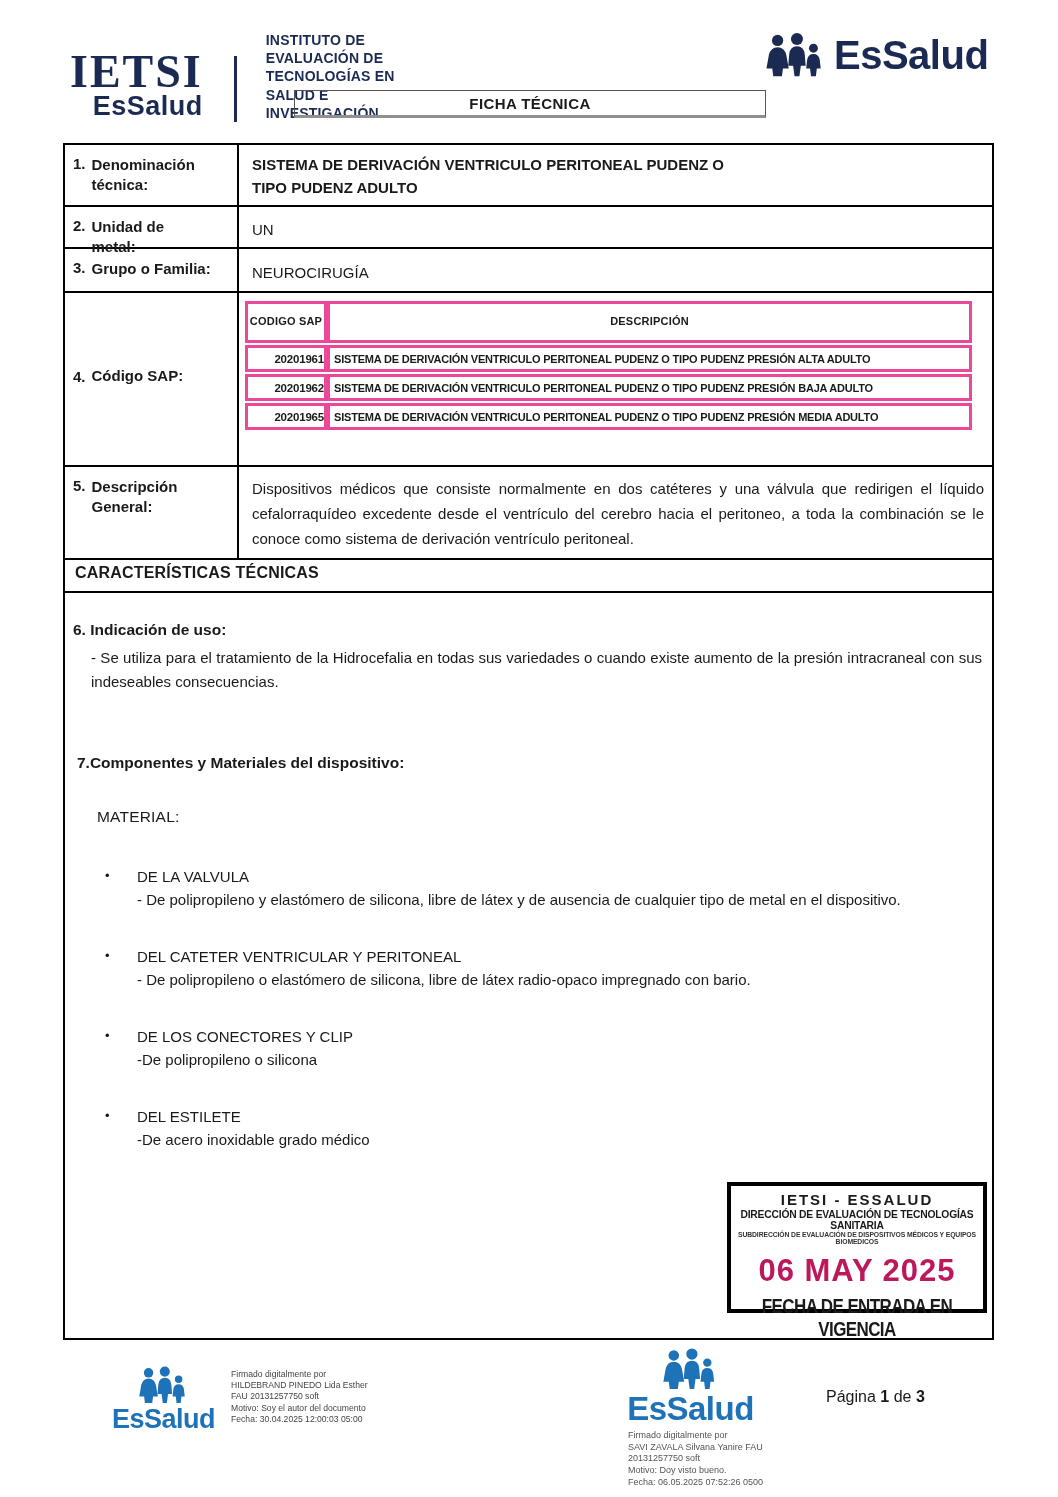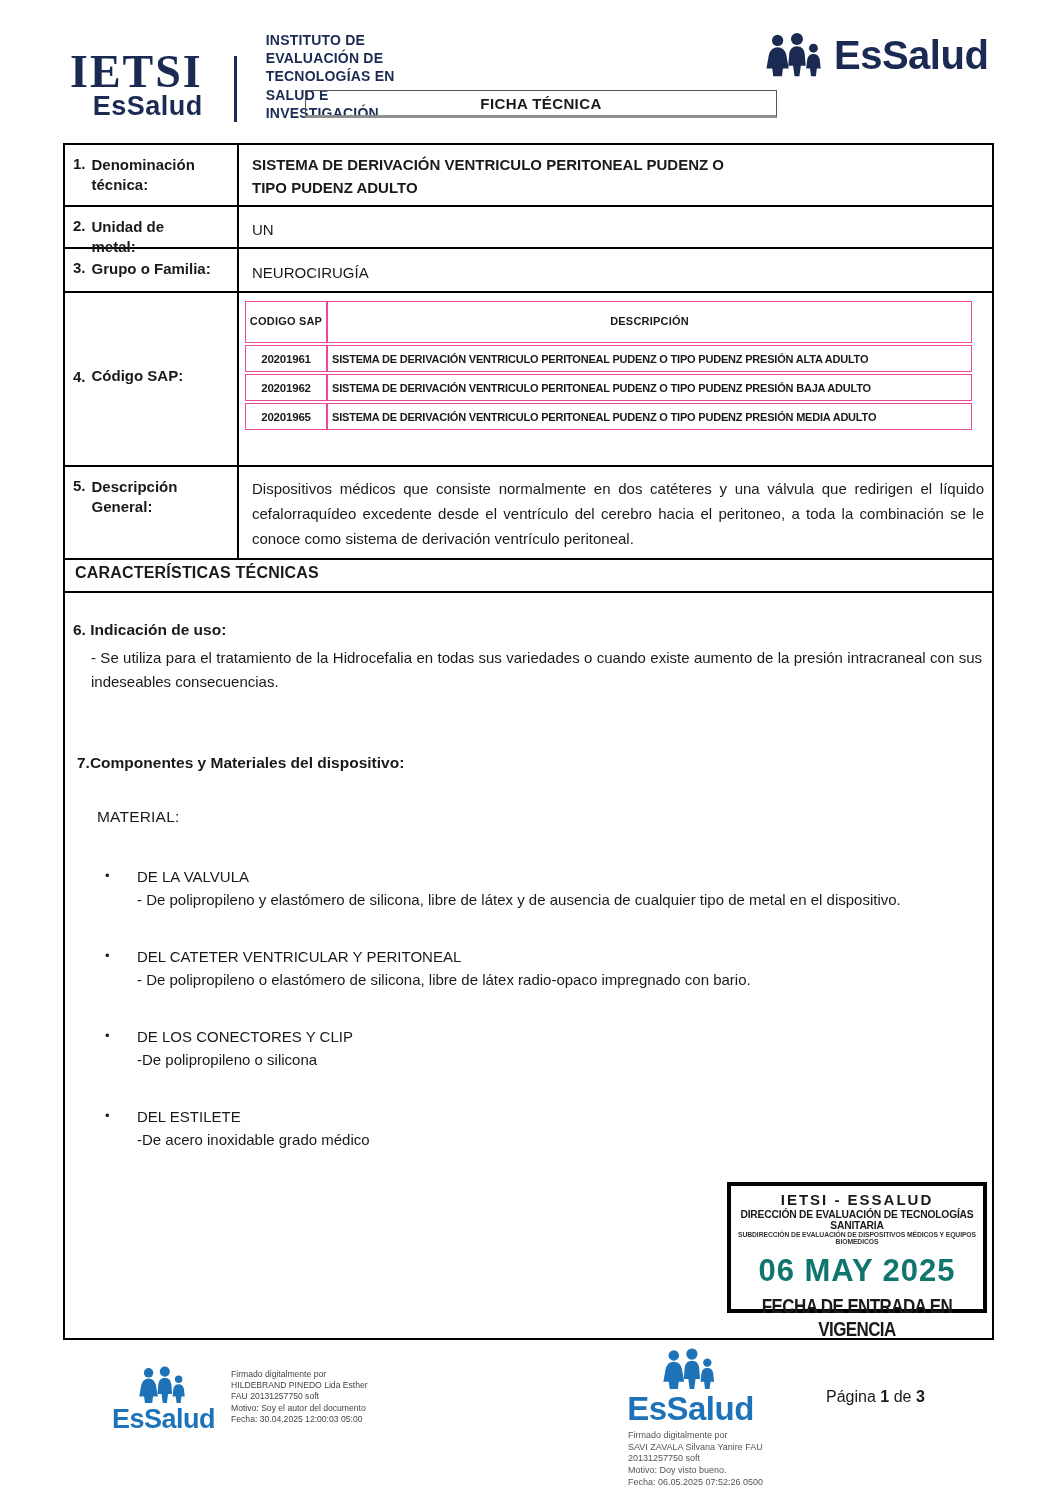--- a/index.html
+++ b/index.html
@@ -8,45 +8,45 @@
   .page { position:relative; width:1058px; height:1497px; background:#fff; overflow:hidden; }
 
   
   .brand-left { position:absolute; left:70px; top:31px; display:flex; align-items:flex-end;gap:20px; }
   .ietsi-block { display:flex; flex-direction:column; align-items:flex-end; }
   .ietsi-word { font-family:"Liberation Serif", serif; font-weight:bold; font-size:46px; line-height:0.92; color:#1b2a52; letter-spacing:2px; }
   .ietsi-essalud { font-weight:bold; font-size:27px; color:#1b2a52; letter-spacing:0.5px; margin-top:-2px; }
   .ietsi-divider { width:3px; height:66px; background:#1b2a52; margin:0 9px 0 11px; }
   .ietsi-lines { display:flex; flex-direction:column; font-size:14px; font-weight:bold; color:#1b2a52; line-height:1.3; letter-spacing:0.2px; }
 
-  .title-box { position:absolute; left:305px; top:90px; width:472px; height:28px; border:1px solid #555; border-bottom:3px solid #909090; display:flex; align-items:center; justify-content:center; font-weight:bold; font-size:15px; letter-spacing:0.4px; }
+  .title-box { position:absolute; left:294px; top:90px; width:472px; height:28px; border:1px solid #555; border-bottom:3px solid #909090; display:flex; align-items:center; justify-content:center; font-weight:bold; font-size:15px; letter-spacing:0.4px; }
 
   .brand-right { position:absolute; left:765px; top:32px; display:flex; align-items:center; gap:7px; color:#1b2a52; }
   .brand-right svg { width:62px; height:46px; }
   .brand-right .wordmark { font-weight:bold; font-size:40px; letter-spacing:-0.5px; color:#1b2a52; }
 
   
   .doc-table { position:absolute; left:63px; top:143px; width:931px; border:2px solid #000; background:#fff; }
   .row { display:flex; border-bottom:2px solid #000; }
   .row:last-child { border-bottom:none; }
   .cell-label { width:174px; border-right:2px solid #000; padding:10px 6px 6px 8px; font-weight:bold; font-size:15px; display:flex; gap:6px; }
   .cell-label .num { flex:0 0 auto; }
   .cell-label .lbl { width:120px; line-height:1.35; }
   .cell-value { flex:1; padding:10px 12px 6px 13px; font-size:15px; }
   .r1 { height:62px; } .r2 { height:42px; } .r3 { height:44px; } .r4 { height:174px; } .r5 { height:93px; }
   .r2 .cell-value, .r3 .cell-value { display:flex; align-items:center; }
   .r1 .cell-value { font-weight:bold; line-height:1.5; padding-top:9px; }
 
   
   .sap-table { border-collapse:separate; border-spacing:0 2px; margin:-4px 0 0 -7px; width:727px; }
-  .sap-table th, .sap-table td { border:1px solid #ec4899; font-weight:bold; }
+  .sap-table th, .sap-table td { border:3px solid #ec4899; font-weight:bold; }
   .sap-table th { font-size:11px; text-align:center; height:42px; line-height:1.6; letter-spacing:0.2px; }
   .sap-table .col-code { width:82px; }
   .sap-table td { height:27px; font-size:11px; letter-spacing:-0.2px; }
-  .sap-table td.code { text-align:center; font-size:11.5px; }
+  .sap-table td.code { text-align:right; font-size:11.5px; }
   .sap-table td.desc { padding-left:4px; }
 
   .r5 .cell-value { line-height:1.65; padding-right:8px; text-align:justify; }
 
   .row-caract { height:33px; align-items:flex-start; }
   .row-caract .cell-full { padding:4px 10px; font-weight:bold; font-size:16px; letter-spacing:0.2px; }
 
   .row-content { height:745px; }
   .content-cell { position:relative; flex:1; font-size:15px; }
   .sec6-heading { margin:28px 0 0 8px; font-weight:bold; font-size:15.5px; }
@@ -58,21 +58,21 @@
   .bullet .dot { flex:0 0 32px; font-size:13px; line-height:1.5; }
   .bullet .b-body { max-width:800px; line-height:1.5; }
   .bullet .b-title { }
   .bullet .b-desc { }
 
   
   .stamp { position:absolute; right:5px; top:589px; width:260px; height:131px; border:4px solid #000; background:#fff; text-align:center; padding-top:5px; }
   .stamp .l1 { font-weight:bold; font-size:15px; letter-spacing:2px; }
   .stamp .l2 { font-weight:bold; font-size:10.3px; letter-spacing:-0.2px; margin-top:1px; }
   .stamp .l3 { font-weight:bold; font-size:6.8px; color:#333; letter-spacing:-0.1px; }
-  .stamp .date { color:#0f766e; font-weight:bold; font-size:31px; letter-spacing:1px; margin-top:8px; }
+  .stamp .date { color:#be185d; font-weight:bold; font-size:31px; letter-spacing:1px; margin-top:8px; }
   .stamp .l4 { font-weight:bold; font-size:17px; letter-spacing:-0.6px; margin-top:10px; transform:scaleY(1.15); }
 
   
   .sig-logo { display:flex; flex-direction:column; align-items:center; color:#1d72b8; }
   .sig-logo svg { color:#1d72b8; }
   .sig-logo .wordmark { font-weight:bold; color:#1d72b8; letter-spacing:-0.5px; }
 
   .sig-left { position:absolute; left:112px; top:1366px; display:flex; gap:16px; align-items:flex-start; }
   .sig-left svg { width:52px; height:38px; }
   .sig-left .wordmark { font-size:27px; }

